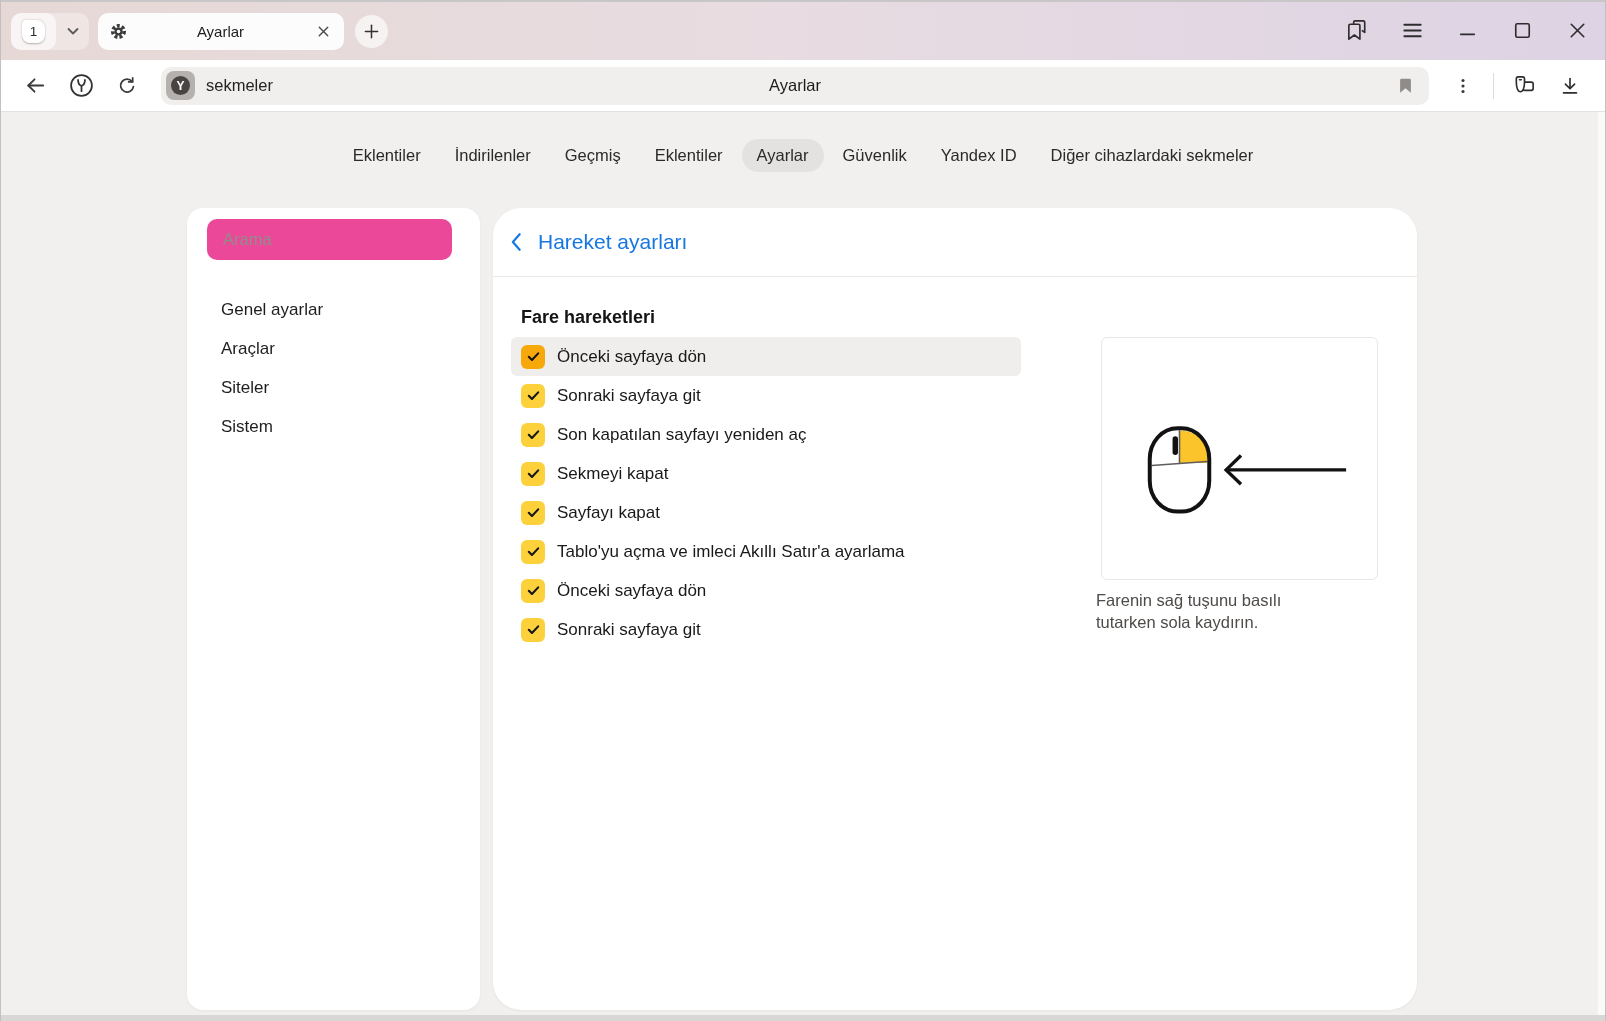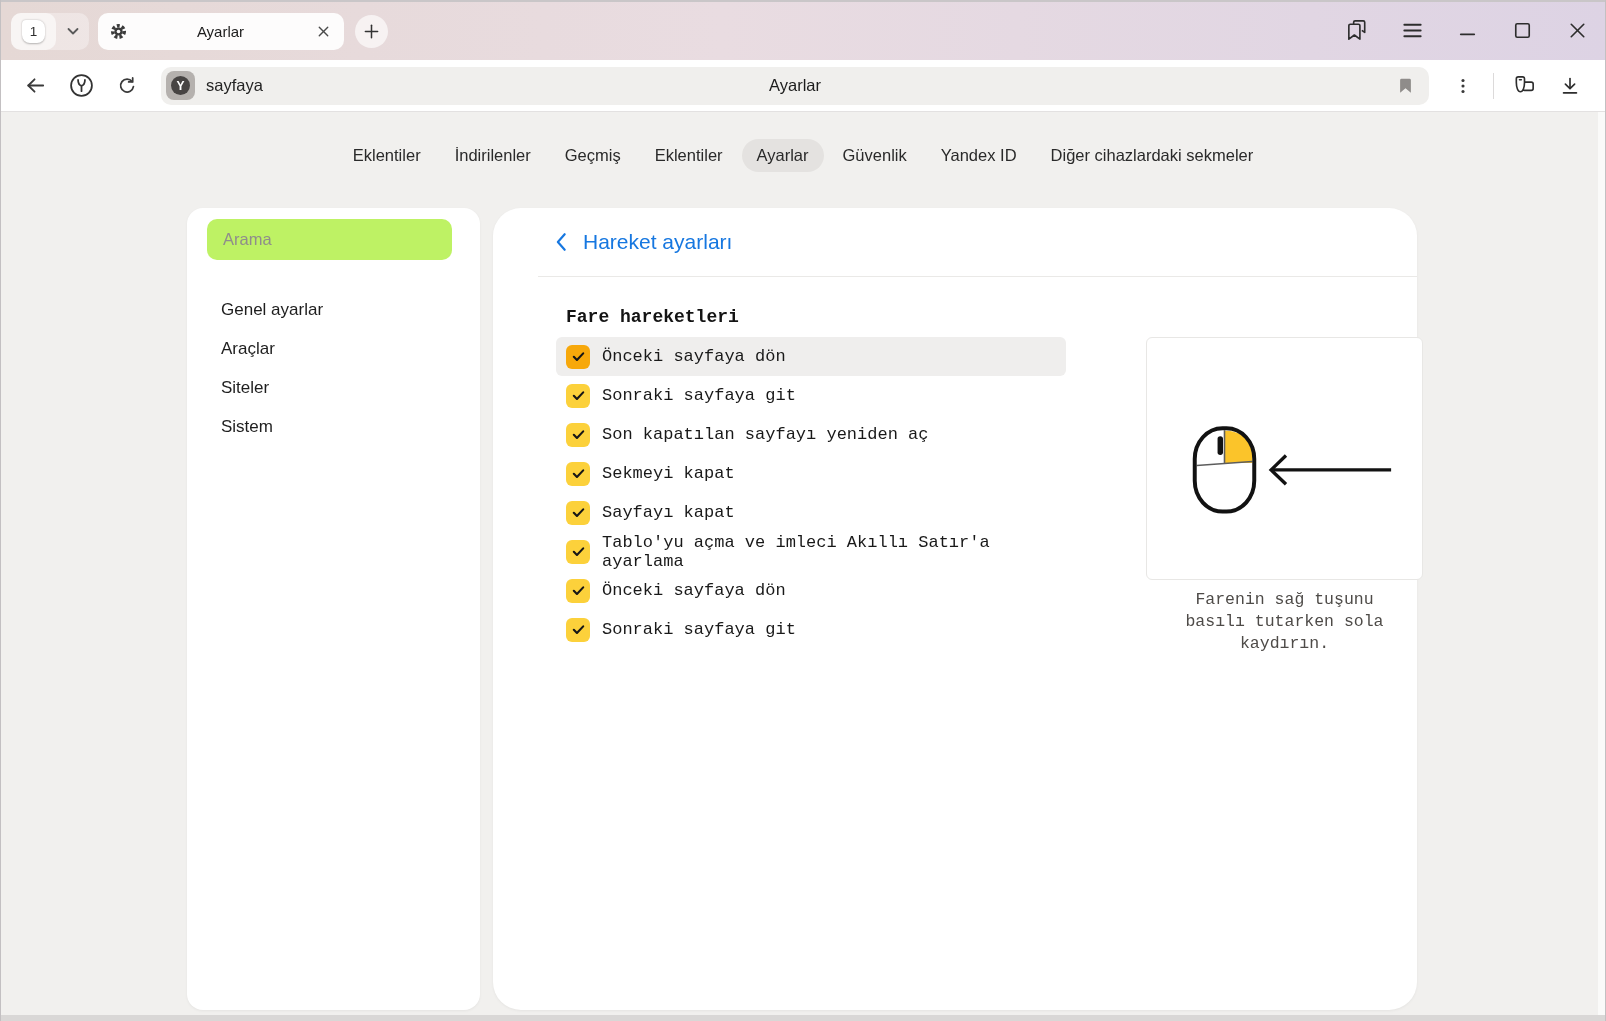--- a/index.html
+++ b/index.html
@@ -78,56 +78,56 @@
     cursor:pointer; white-space:nowrap;
   }
   .navtab.active { background:#e4e2e0; }
 
   .sidebar-card {
     position:absolute; left:186px; top:96px; width:293px; height:802px;
     background:#fff; border-radius:16px; box-shadow:0 1px 3px rgba(0,0,0,.05);
   }
   .search-input {
     display:block; width:245px; height:41px; margin:11px 0 0 20px;
-    background:#bef264; border:none; border-radius:10px; padding:0 16px;
+    background:#ec4899; border:none; border-radius:10px; padding:0 16px;
     font-size:16.5px; color:#222; font-family:inherit; outline:none;
   }
   .search-input::placeholder { color:#8f8d8b; opacity:1; }
   .side-list { list-style:none; margin:30px 0 0; padding:0; }
   .side-item { padding:9px 20px 9px 34px; font-size:17px; line-height:21px; color:#1e1e1e; cursor:pointer; }
 
   .main-card {
     position:absolute; left:492px; top:96px; width:924px; height:802px;
-    background:#fff; border-radius:28px; box-shadow:0 1px 3px rgba(0,0,0,.05);padding-left:45px;
+    background:#fff; border-radius:28px; box-shadow:0 1px 3px rgba(0,0,0,.05);
   }
   .card-header { height:69px; display:flex; align-items:center; padding:0 28px 0 8px; border-bottom:1px solid #eae9e7; }
   .back-btn { width:30px; height:30px; display:flex; align-items:center; justify-content:center; cursor:pointer; }
   .page-heading { font-size:21px; color:#1677e0; margin-left:7px; font-weight:400; cursor:pointer; }
 
-  .card-body { position:relative; height:732px; padding:29px 0 0 28px;font-family:Liberation Mono, monospace; }
+  .card-body { position:relative; height:732px; padding:29px 0 0 28px; }
   .section-heading { margin:0 0 9px; font-size:18px; line-height:22px; font-weight:700; color:#141414; }
   .section-heading.later { margin-top:48px; }
   .row {
     width:510px; height:39px; margin-left:-10px; padding-left:10px; border-radius:6px;
     display:flex; align-items:center; cursor:pointer;
   }
   .row.highlighted { background:#efeeed; }
   .checkbox {
     width:24px; height:24px; border-radius:6px; background:#fcd13b; flex:none;
     display:flex; align-items:center; justify-content:center; cursor:pointer;
   }
   .row.highlighted .checkbox { background:#f7a80b; }
   .row-label { margin-left:12px; font-size:17px; color:#191919; }
 
   .illustration {
     position:absolute; left:608px; top:60px; width:277px; height:243px;
     background:#fff; border:1px solid #e8e7e5; border-radius:6px;
   }
   .caption {
-    position:absolute; left:639px; top:312px; width:215px; text-align:center;
+    position:absolute; left:603px; top:312px; width:215px; text-align:left;
     font-size:16.5px; line-height:22px; color:#4e4b48;
   }
 
   .bottom-strip { position:absolute; left:0; right:0; bottom:0; height:6px; background:#d9d7d6; }
 </style>
 </head>
 <body>
 
 <div class="window">
 
@@ -235,21 +235,21 @@
           <path d="M17.6,7.2 A7,7 0 1 0 19,12.6"></path>
           <polyline points="18.2,3.2 18.2,7.6 13.8,7.6" stroke-linejoin="round"></polyline>
         </svg>
       </span>
     </div>
 
     <div class="address-bar">
       <span class="site-badge">
         <span class="site-badge-inner">Y</span>
       </span>
-      <span class="url-text">sayfaya</span>
+      <span class="url-text">sekmeler</span>
       <span class="bar-title">Ayarlar</span>
       <span class="bar-bookmark">
         <svg viewBox="0 0 24 24" width="19" height="19" fill="#8f8c8a">
             <path d="M7,3.5 h10 a1.8,1.8 0 0 1 1.8,1.8 V21 L12,15.6 5.2,21 V5.3 A1.8,1.8 0 0 1 7,3.5 z"></path>
           </svg>
       </span>
     </div>
 
     <div class="tb-btn">
       <span style="display:flex">

